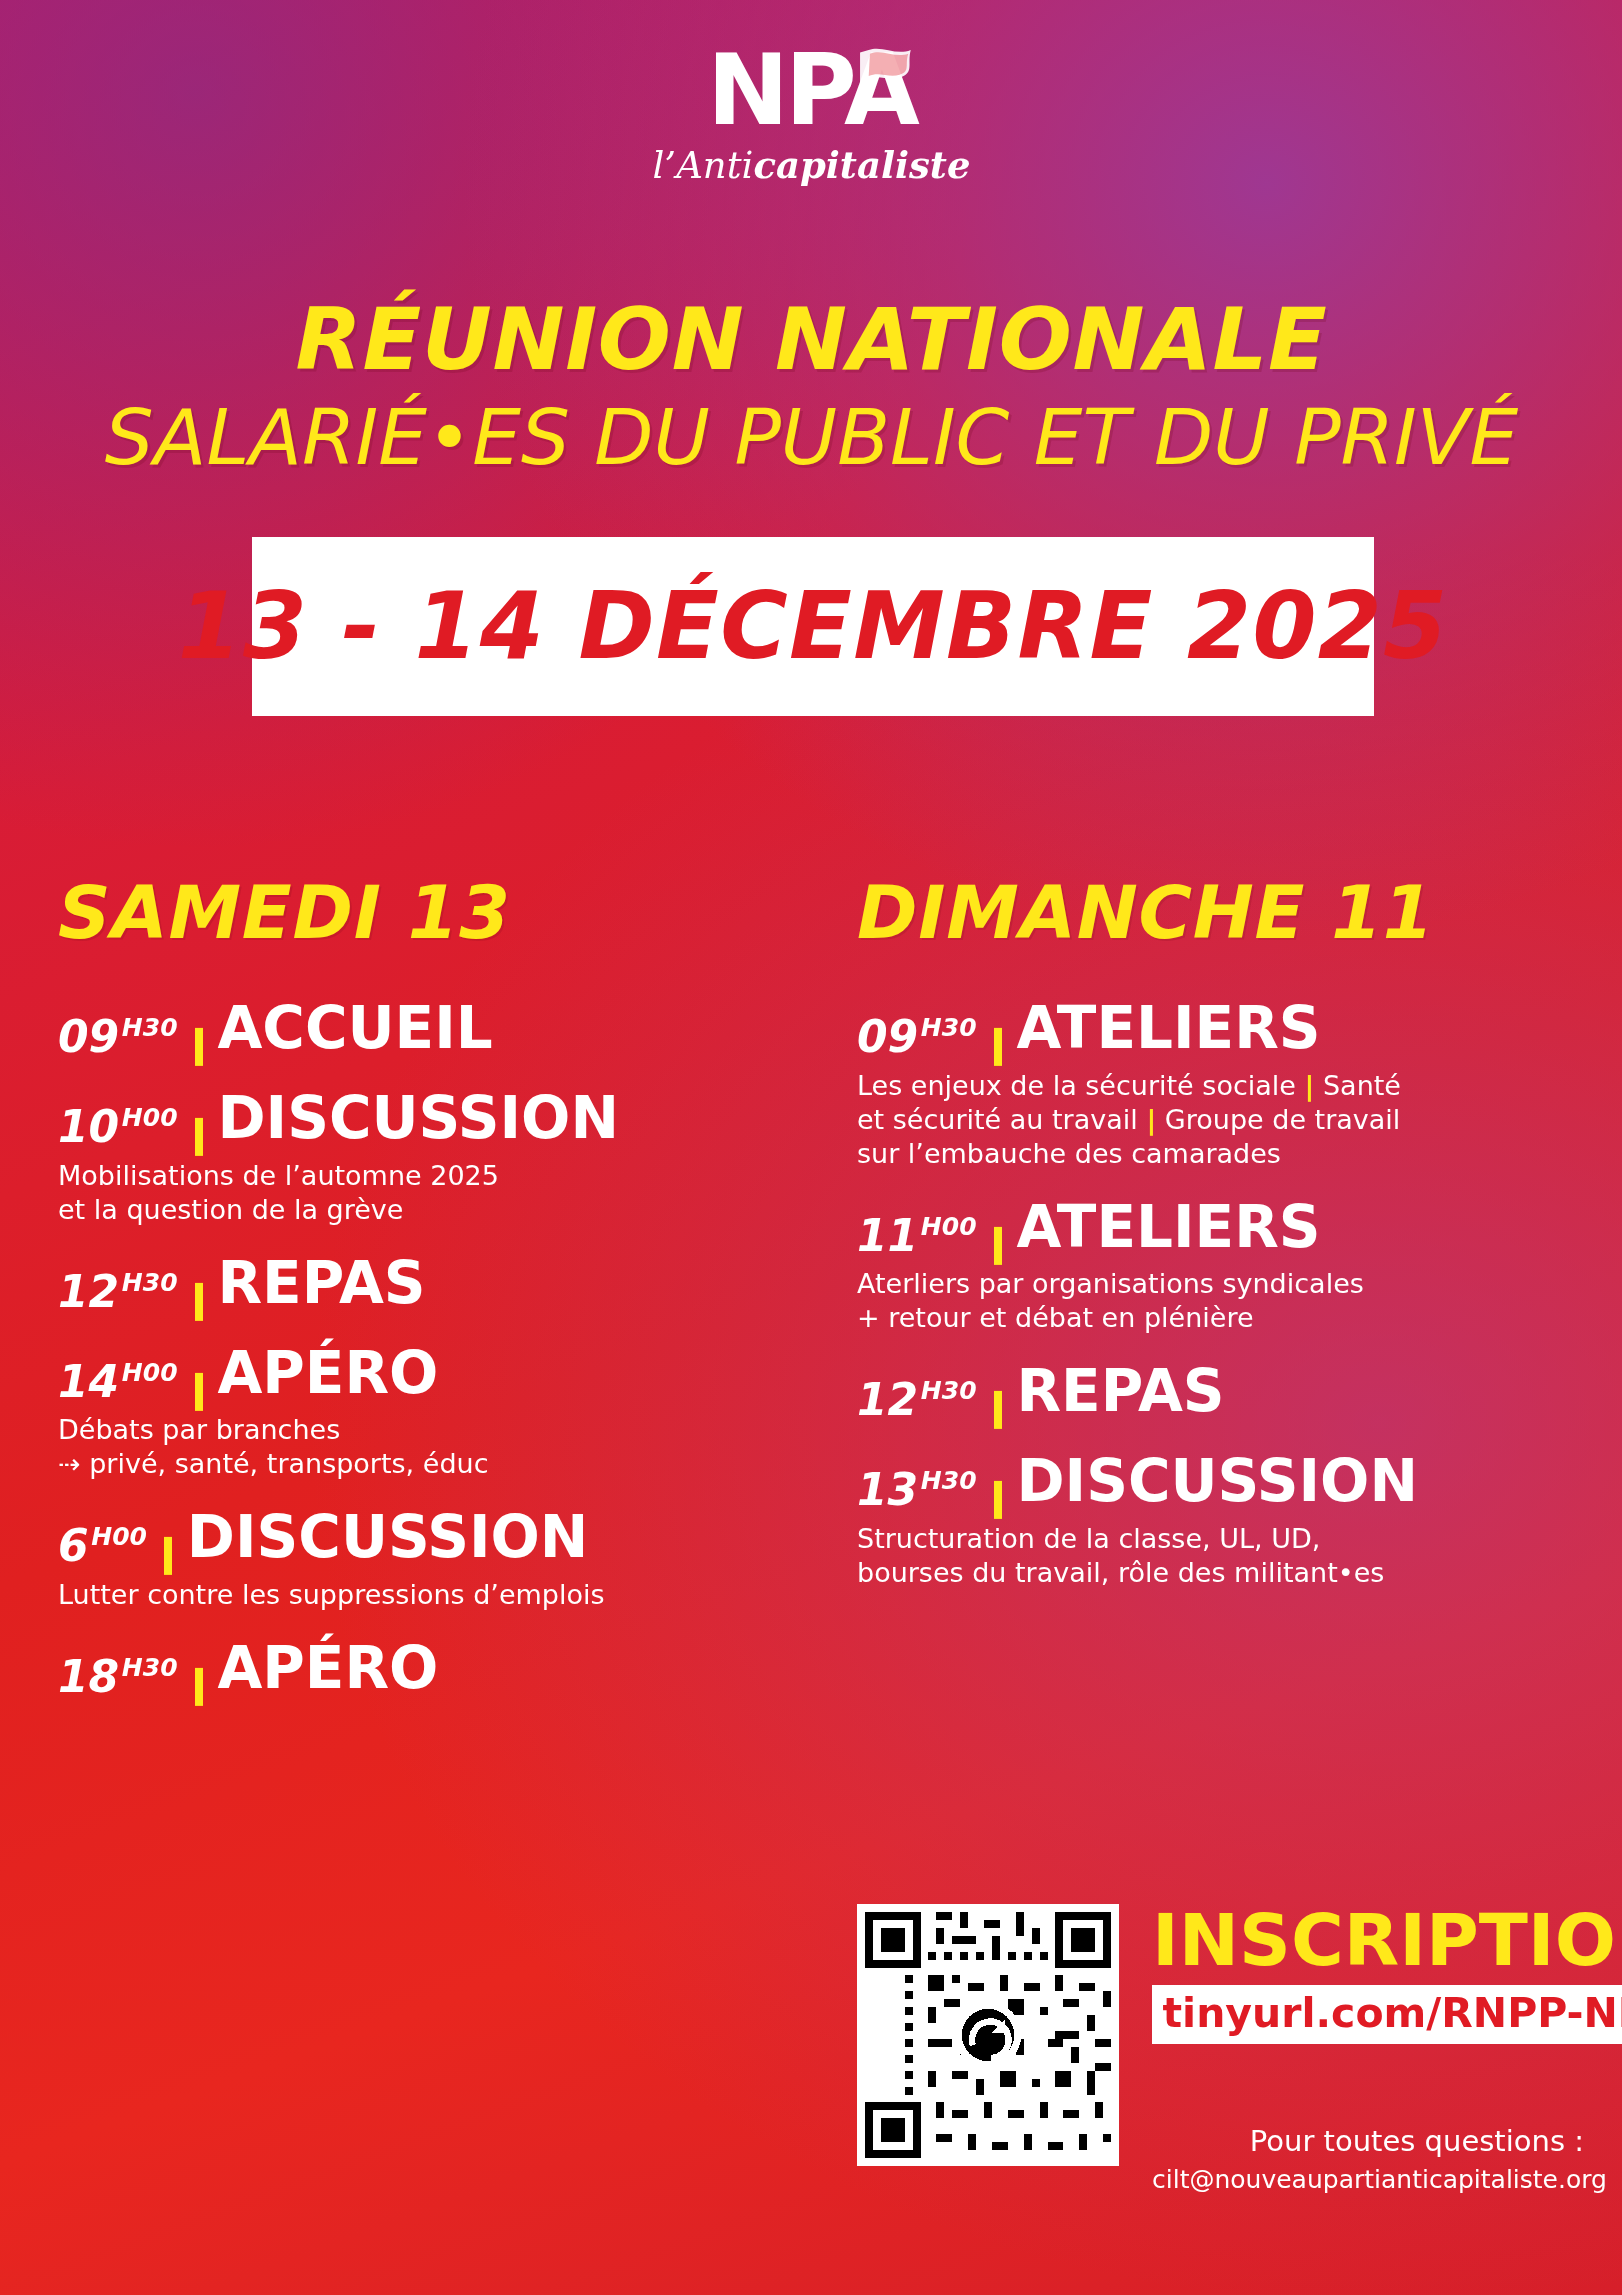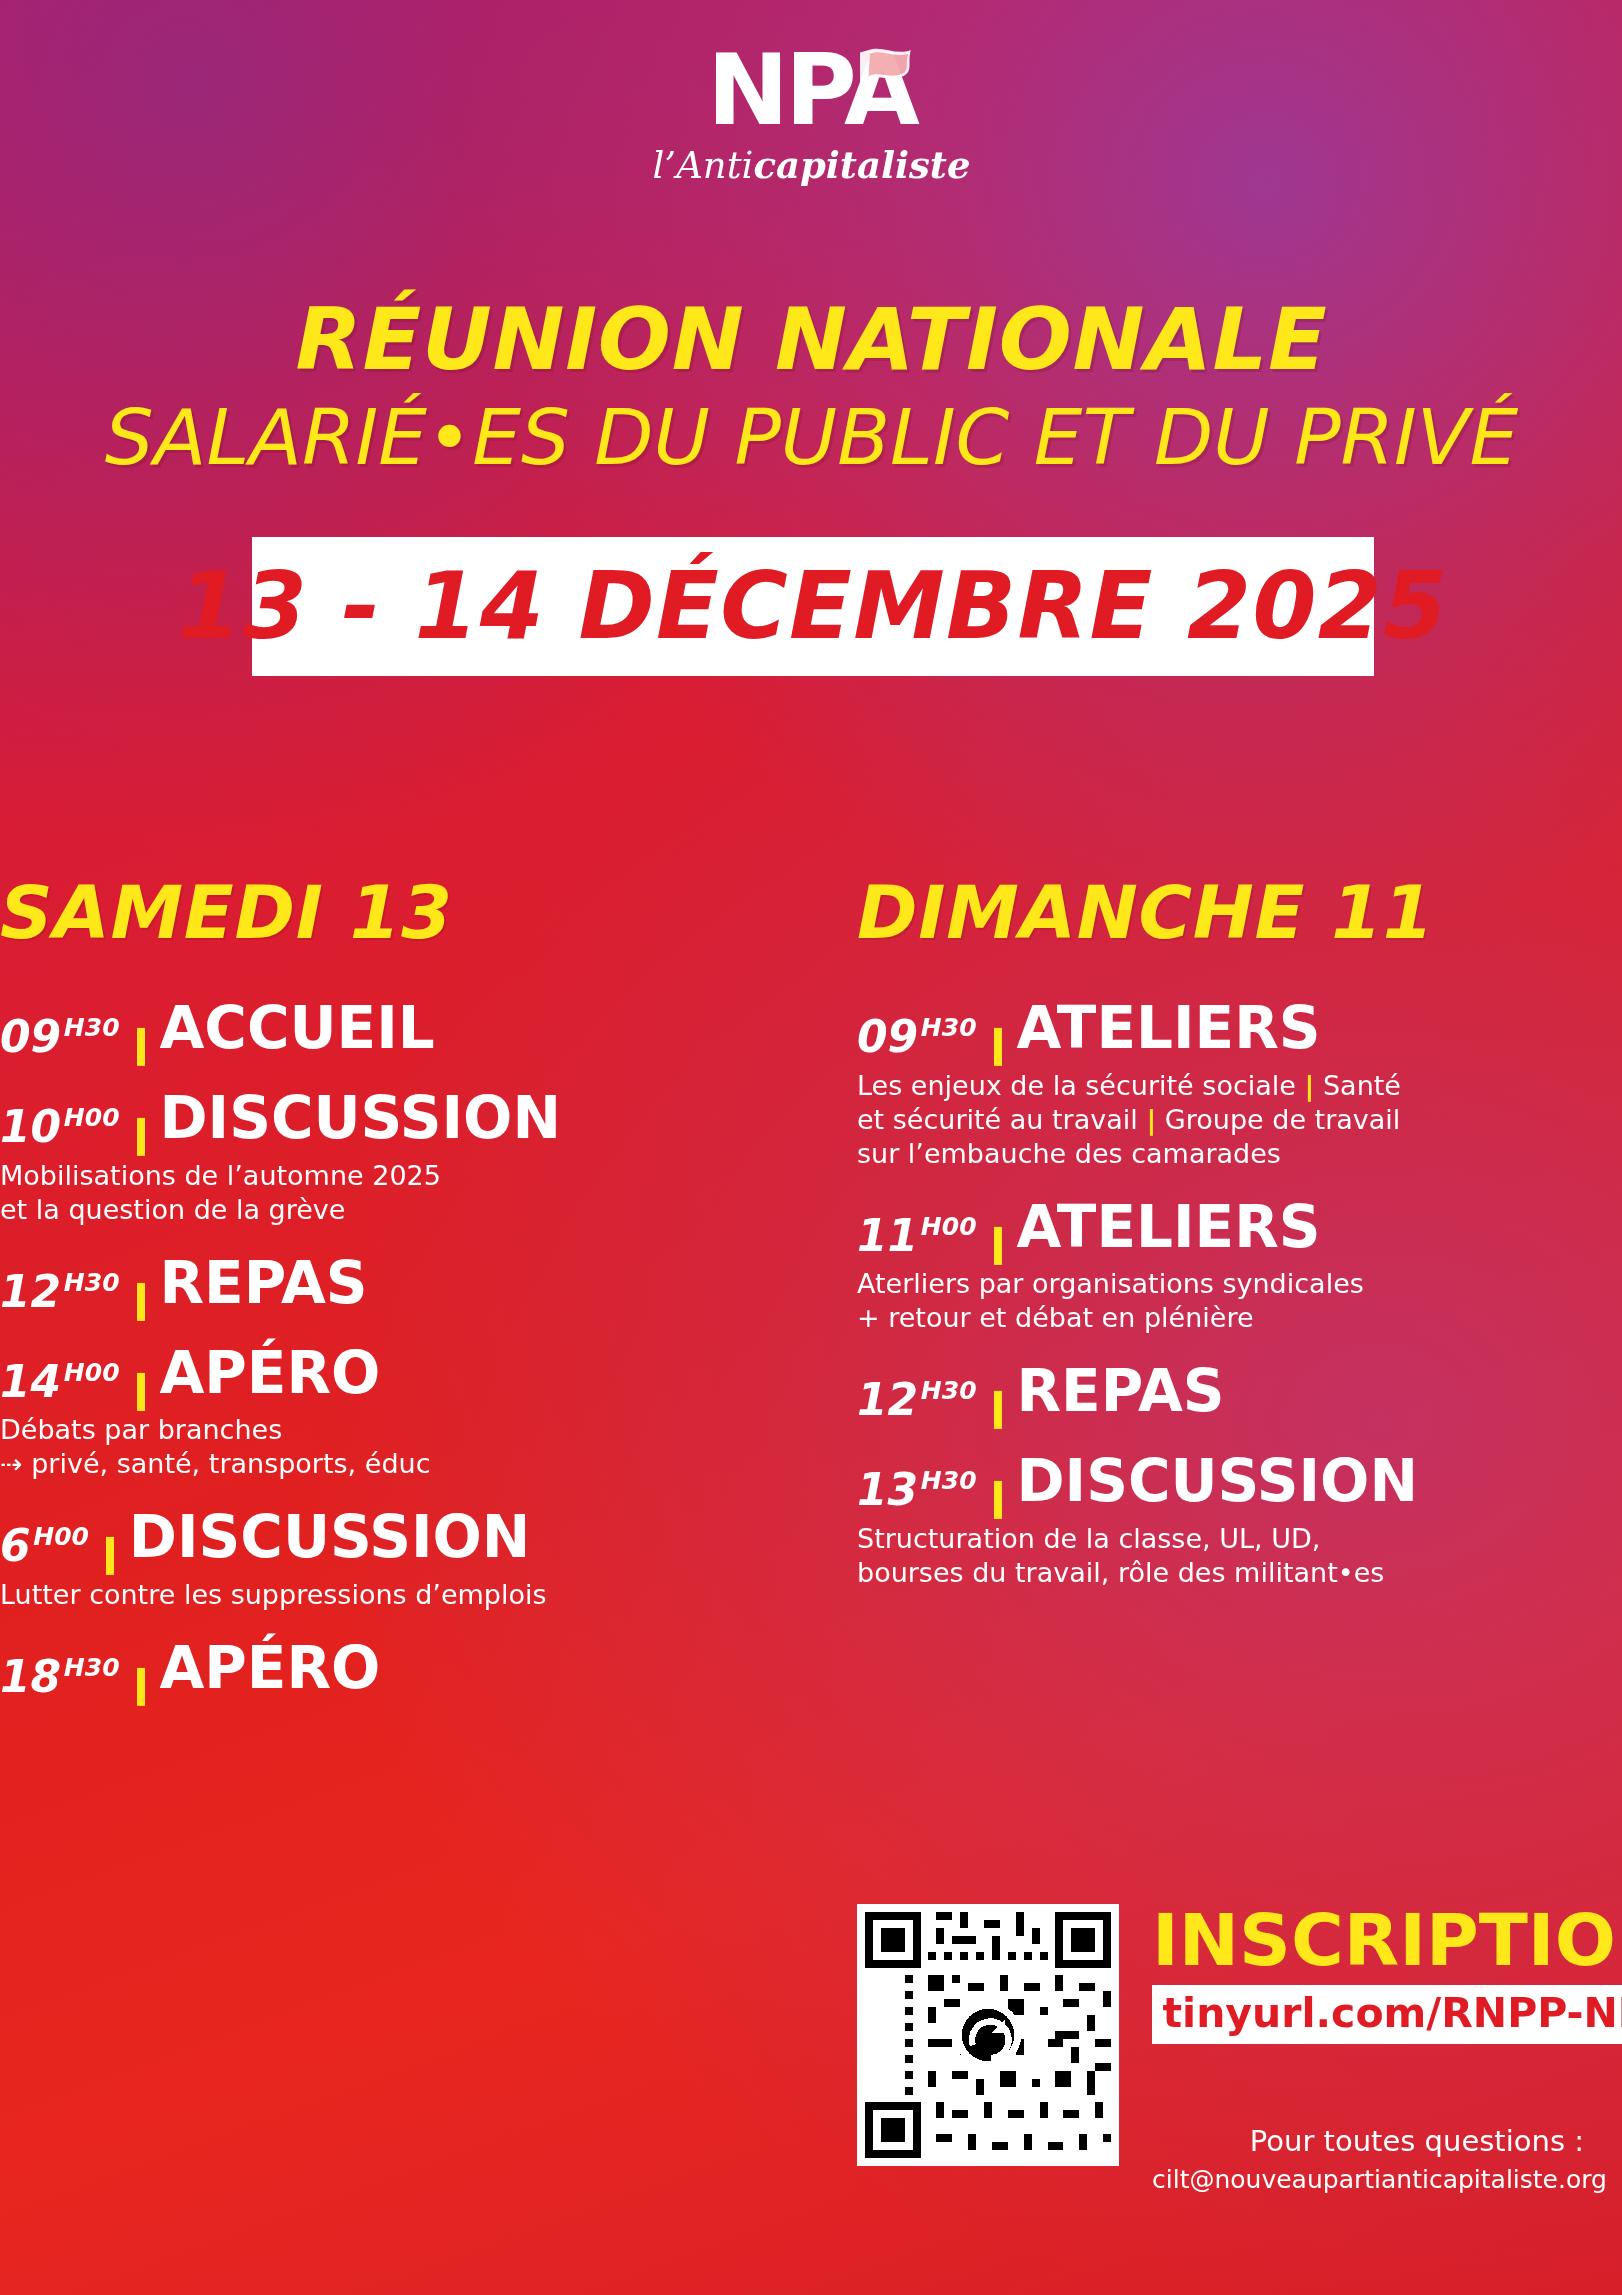--- a/index.html
+++ b/index.html
@@ -89,21 +89,21 @@
     font-size: 77px;
     letter-spacing: 0px;
     line-height: 1.02;
     text-shadow: 2.6px 2.6px 0 rgba(120, 10, 30, 0.22);
   }
   .date-band {
     position: absolute;
     top: 537px;
     left: 252px;
     width: 1122px;
-    height: 139px;
+    height: 179px;
     background: #ffffff;
     display: flex;
     align-items: center;
     justify-content: center;
   }
   .date-band-text {
     color: #e01b24;
     font-family: "DejaVu Sans", sans-serif;
     font-weight: bold;
     font-style: italic;
@@ -116,21 +116,21 @@
   .cols {
     position: absolute;
     top: 870px;
     left: 0;
     width: 1623px;
     display: flex;
   }
   .col {
     box-sizing: border-box;
   }
-  .col-left { width: 811px; padding-right: 19.6px; }
+  .col-left { width: 811px; padding-left: 58px; padding-right: 19.6px; }
   .col-right { width: 811px; padding-left: 46px; padding-right: 39px; }
 
   .day-title {
     color: #ffe81a;
     font-family: "DejaVu Sans", sans-serif;
     font-weight: bold;
     font-style: italic;
     font-size: 73px;
     letter-spacing: 0.7px;
     margin: 0 0 39px 0;

